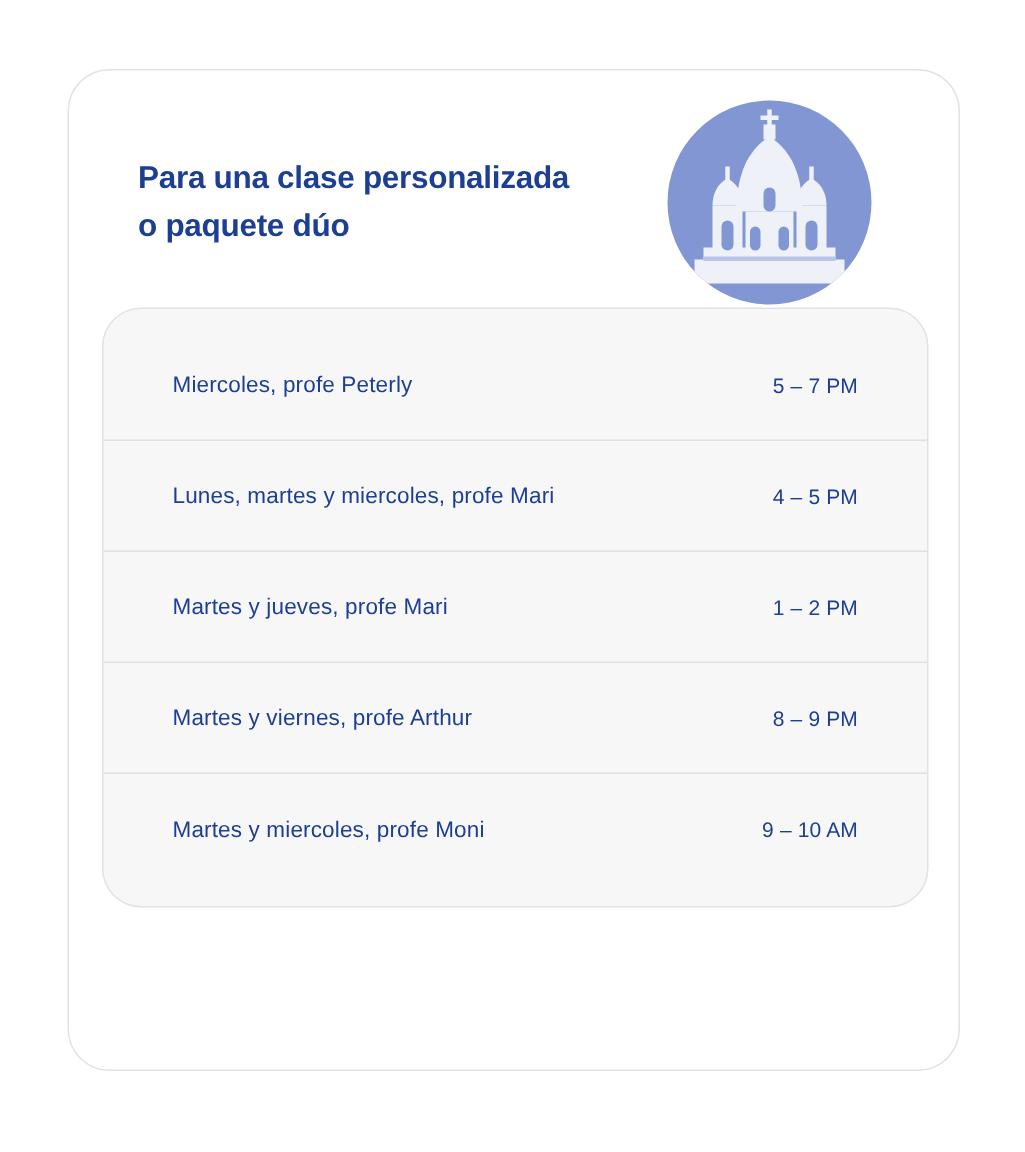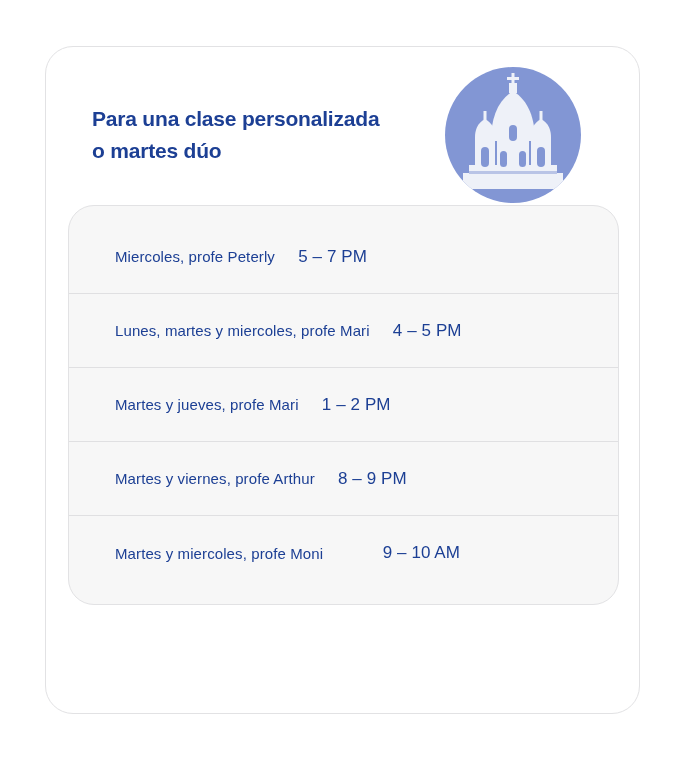--- a/index.html
+++ b/index.html
@@ -74,58 +74,59 @@
     background: #f7f7f7;
     border: 1px solid #e2e2e4;
     border-radius: 26px;
     box-sizing: border-box;
     padding: 14px 0 14px 0;
   }
 
   .row {
     display: flex;
     align-items: center;
+    justify-content: space-between;
     height: 74px;
     padding: 0 46px 0 46px;
     box-sizing: border-box;
     border-bottom: 1px solid #e0e0e2;
   }
 
   .row:last-child {
     border-bottom: none;
     gap: 45px;
   }
 
   .row-label {
     font-size: 15px;
     color: #1c3f94;
     letter-spacing: 0.1px;
     white-space: nowrap;
   }
 
   .row-time {
-    font-size: 17px;
+    font-size: 14px;
     color: #1c3f94;
     letter-spacing: 0.1px;
     white-space: nowrap;
     min-width: 92px;
     text-align: right;
   }
 </style>
 </head>
 <body>
 
 <div class="page">
 
   <div class="card">
 
     <div class="card-header">
       <div class="header-title">
         <span>Para una clase personalizada</span><br>
-        <span>o martes dúo</span>
+        <span>o paquete dúo</span>
       </div>
 
       <div class="header-badge">
         <svg viewBox="0 0 136 136" xmlns="http://www.w3.org/2000/svg" aria-hidden="true">
           <g fill="#eef1f8">
 
             <rect x="18" y="106" width="100" height="16"></rect>
             <rect x="24" y="98" width="88" height="9"></rect>
 
             <rect x="30" y="70" width="20" height="30"></rect>

